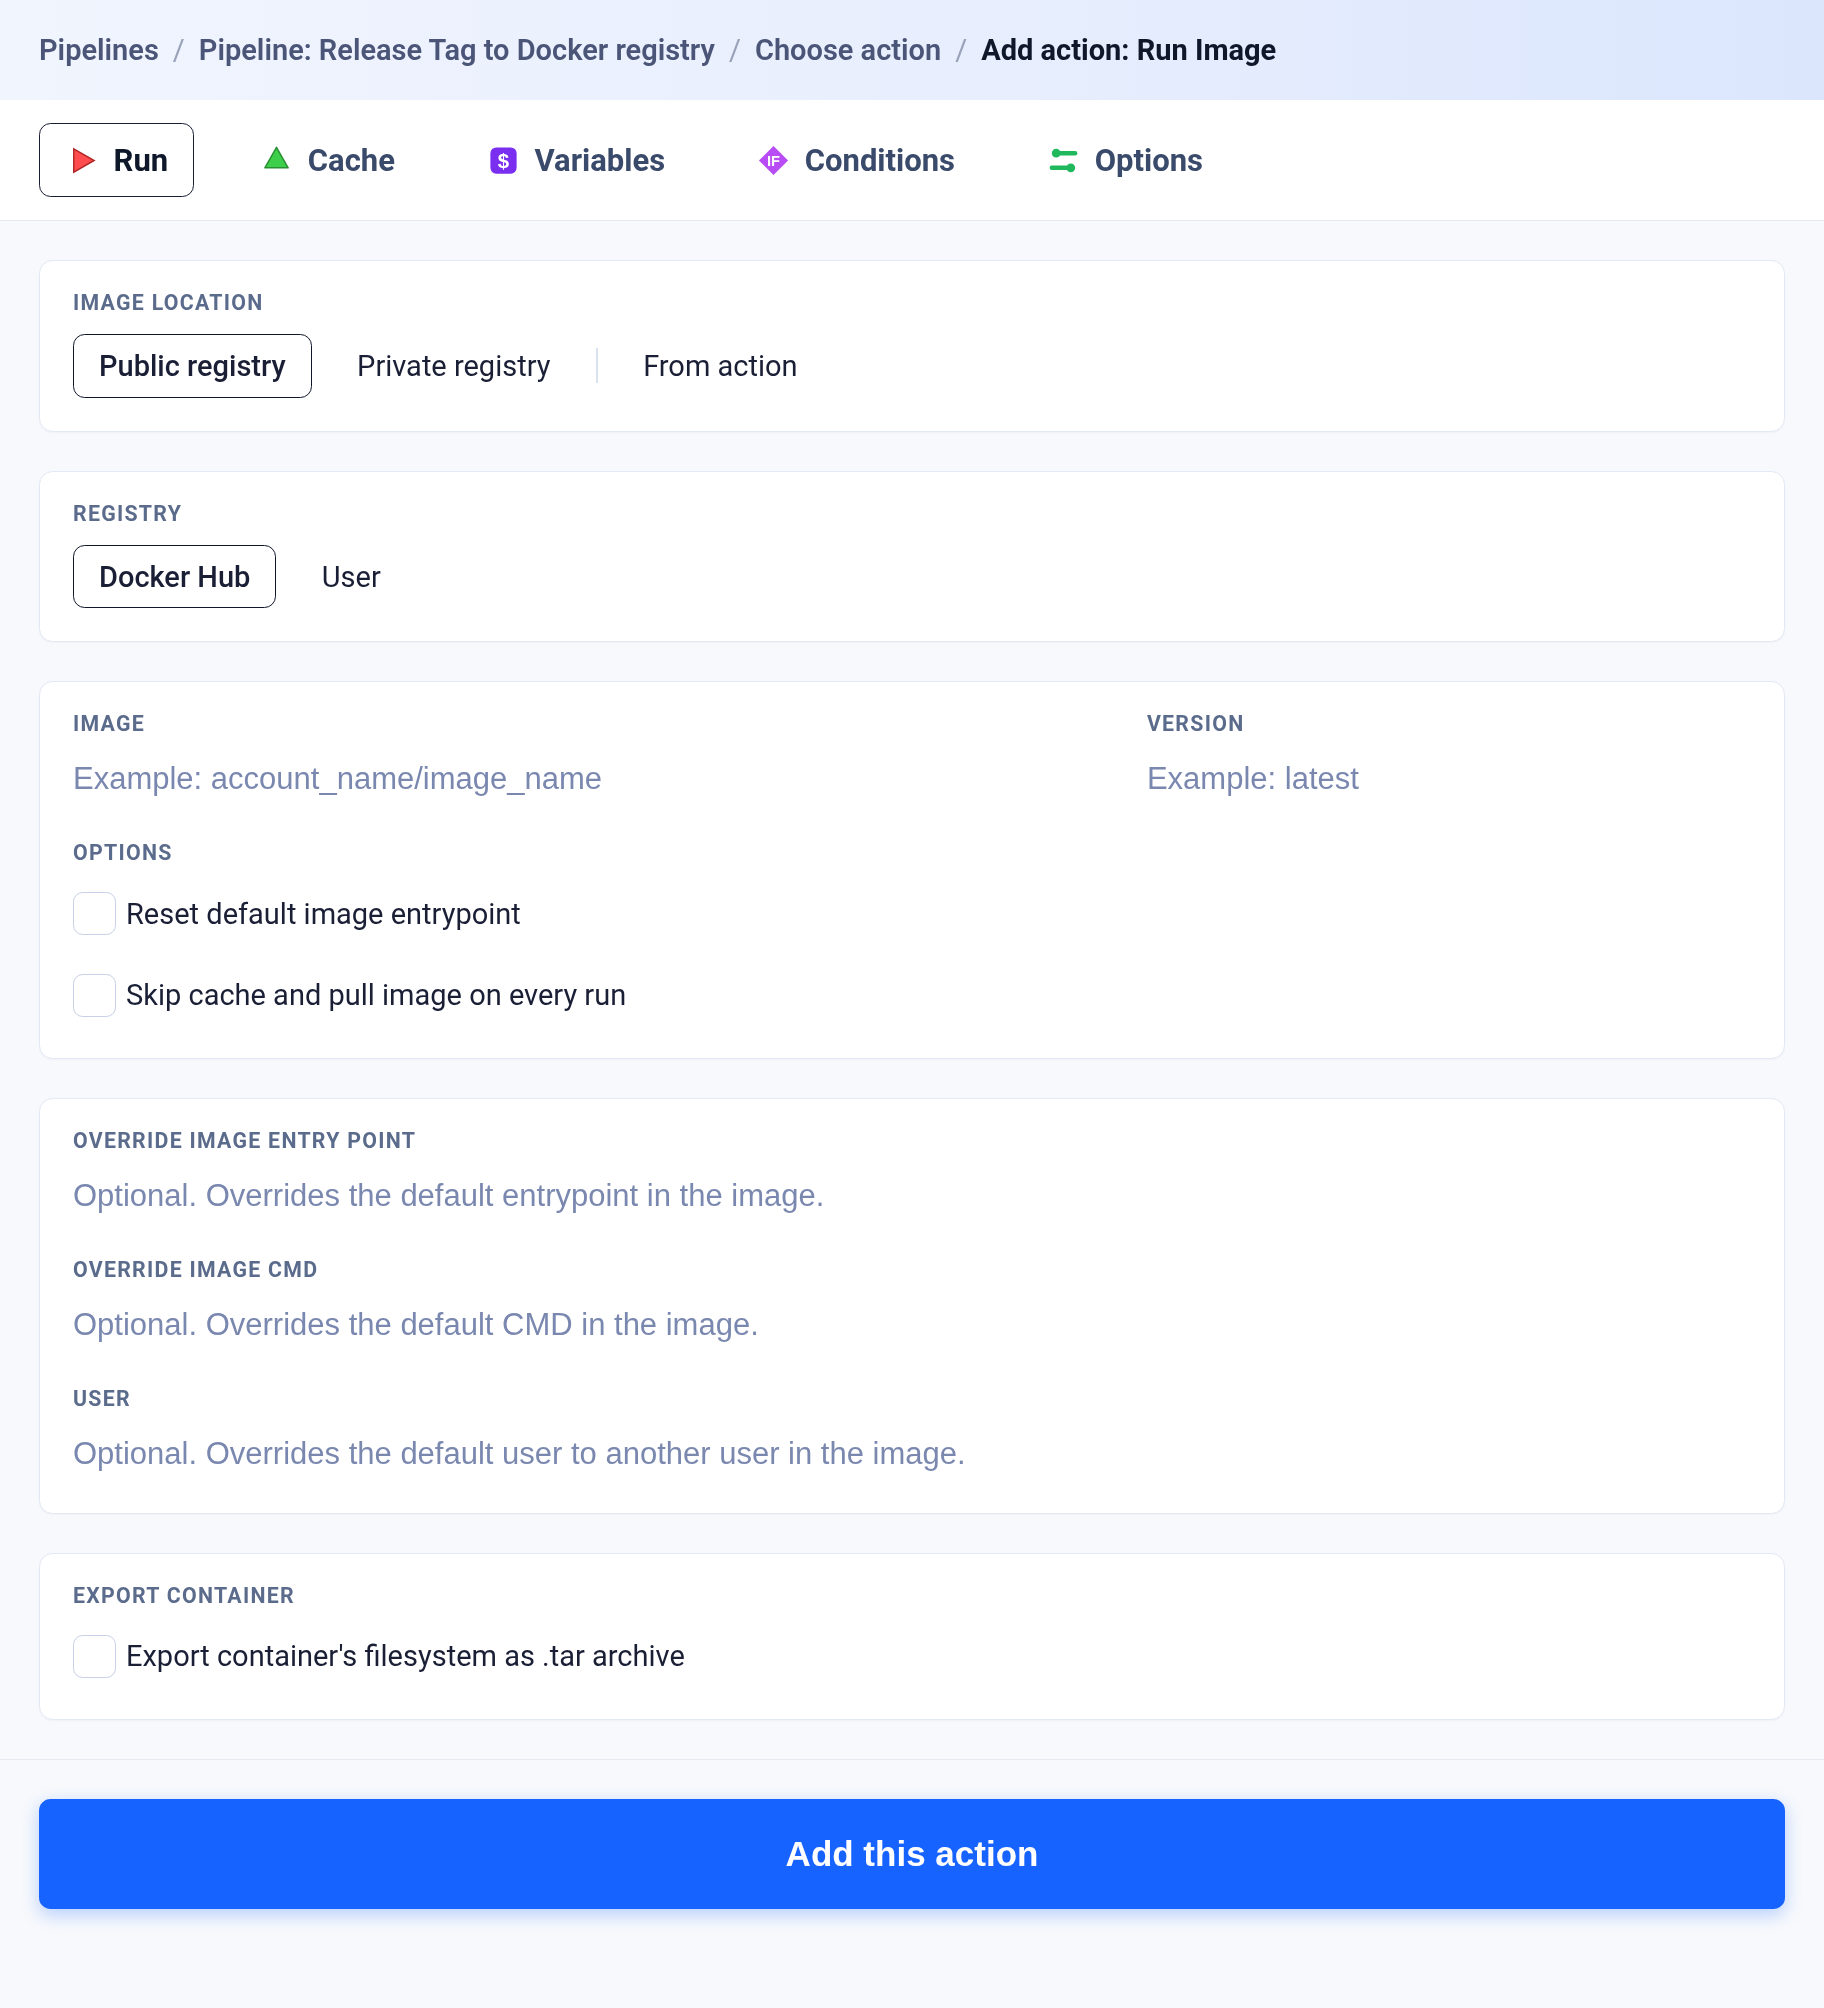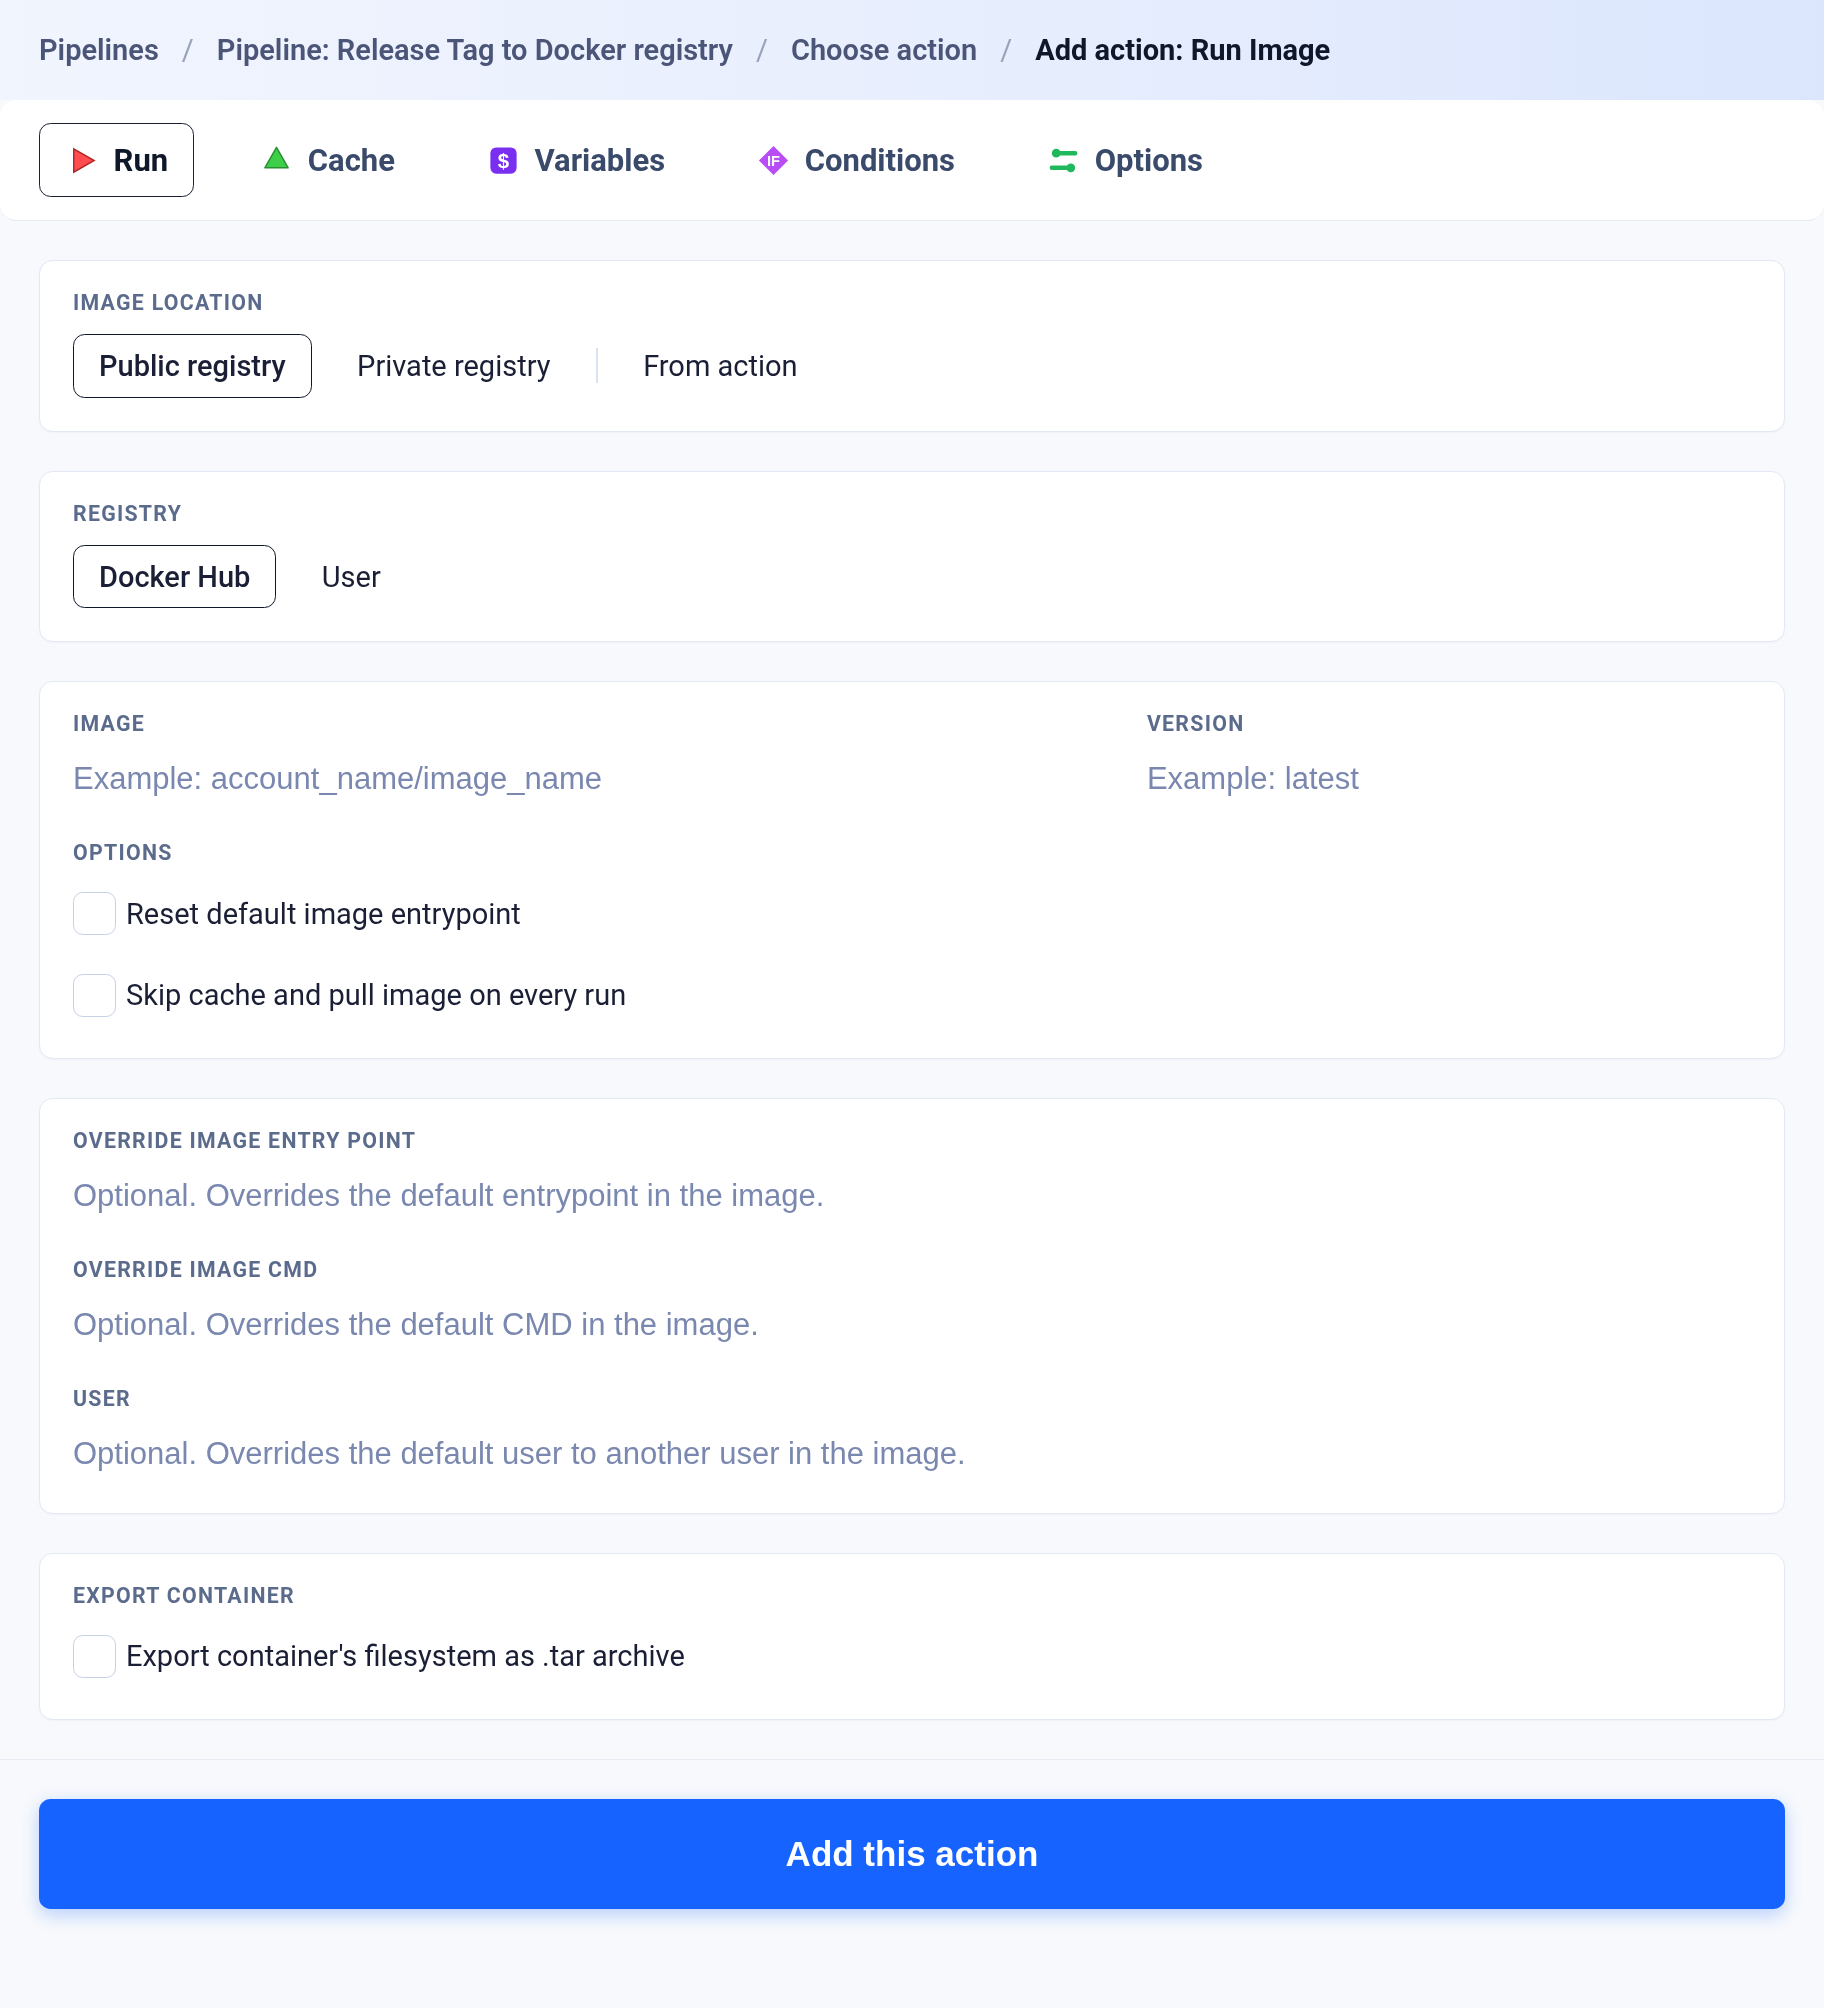--- a/index.html
+++ b/index.html
@@ -10,38 +10,37 @@
     color: #1a1f36;
     font-size: 27px;
   }
   
   .header {
     background: linear-gradient(90deg, #f1f5fe 0%, #e6edfd 60%, #dbe6fd 100%);
     padding: 33px 39px;
     display: flex;
     flex-wrap: wrap;
     align-items: center;
-    gap: 23px;
+    gap: 14px;
   }
   .crumb {
     color: #4a5578;
     font-weight: 600;
     font-size: 29px;
     text-decoration: none;
     cursor: pointer;
   }
   .crumb.current { color: #0f172a; font-weight: 700; cursor: default; }
   .crumb-sep { color: #98a2b8; font-size: 29px; }
 
   
   .tabstrip-wrap {
     background: #fff;
     border-bottom: 1px solid #e6eaf2;
     padding: 23px 39px 0 39px;
-    border-radius: 16px;
   }
   .tabstrip {
     display: flex;
     gap: 39px;
     align-items: center;
   }
   .tab {
     display: inline-flex;
     align-items: center;
     gap: 13.6px;

